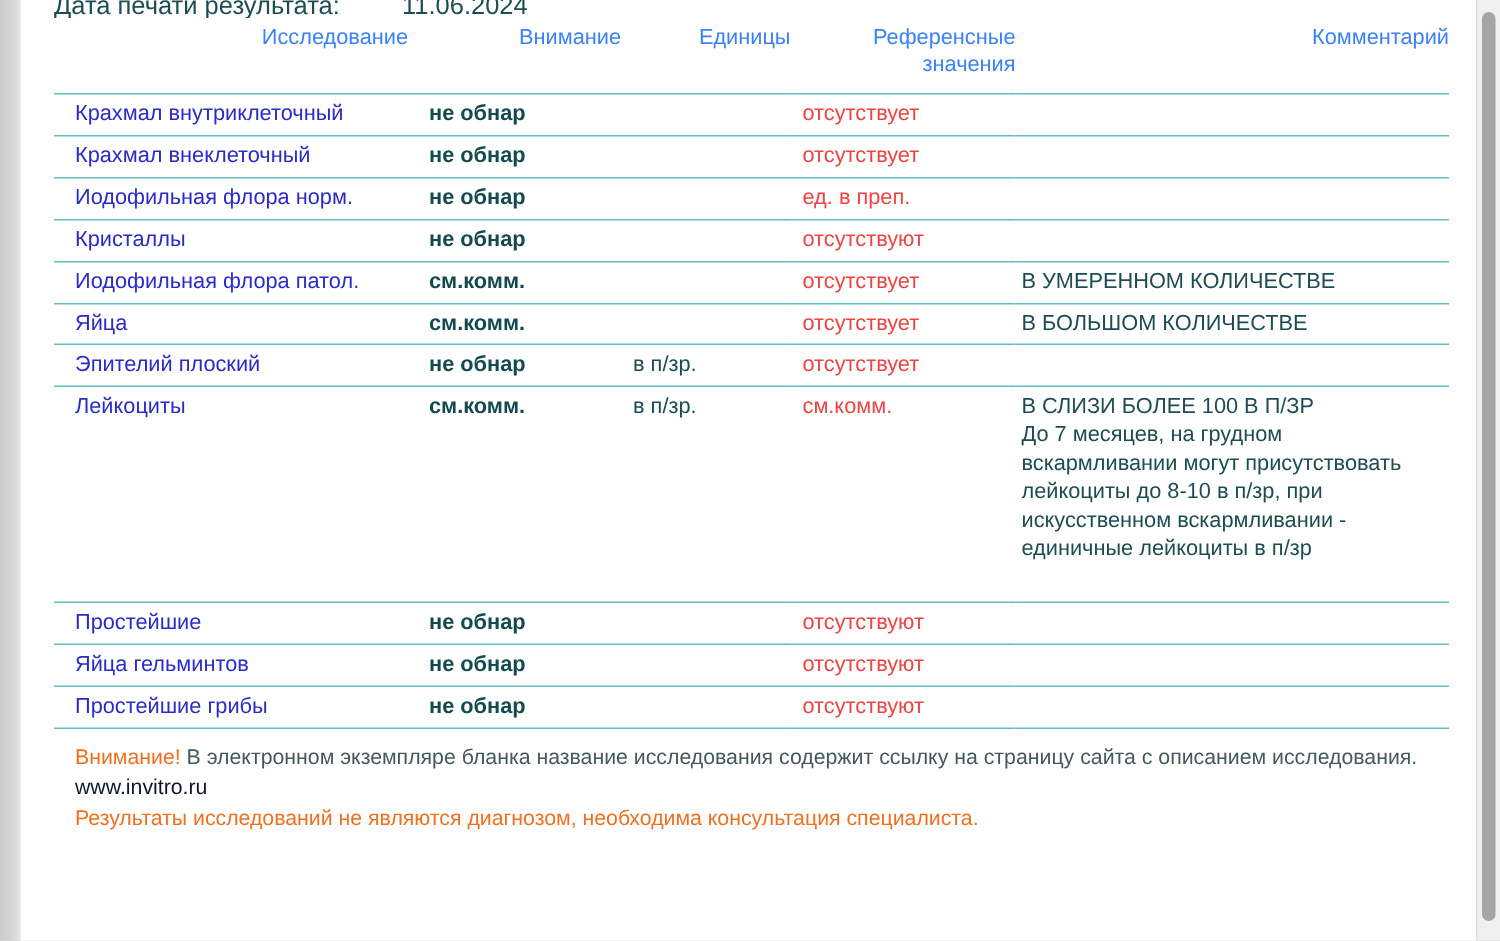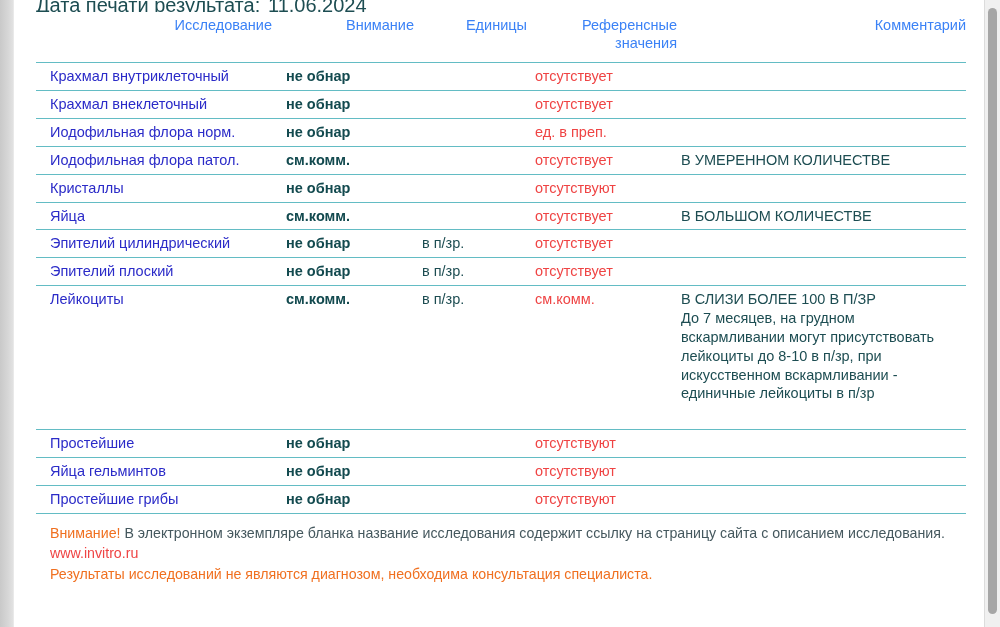--- a/index.html
+++ b/index.html
@@ -64,21 +64,21 @@
     left: 22px;
     top: 0;
     width: 930px;
   }
 
   
   .print-date-row {
     position: relative;
     height: 12px;
     overflow: hidden;
-    font-size: 20px;
+    font-size: 17px;
     color: #1d4d52;
   }
   .print-date-row .pd-inner {
     position: absolute;
     left: 0;
     top: -6px;
     white-space: nowrap;
   }
   .pd-label { display: inline-block; width: 232px; }
   .pd-value { display: inline-block; }
@@ -154,21 +154,21 @@
   
   .notes {
     margin-top: 9px;
     padding-left: 14px;
     font-size: 14.2px;
     line-height: 1.42;
   }
   .note-line-1 { color: #45585e; }
   .warn-word { color: #f07020; margin-top: 24px; }
   .note-url {
-    color: #ef4444;
+    color: #0f172a;
     text-decoration: none;
   }
   .note-line-2 {
     color: #f07020;
     margin-top: 1px;
   }
 </style>
 </head>
 <body>
 
@@ -219,46 +219,39 @@
               <td class="cell-comm"></td>
             </tr>
             <tr class="data-row">
               <td class="cell-name">Иодофильная флора норм.</td>
               <td class="cell-res">не обнар</td>
               <td class="cell-unit"></td>
               <td class="cell-ref">ед. в преп.</td>
               <td class="cell-comm"></td>
             </tr>
             <tr class="data-row">
+              <td class="cell-name">Кристаллы</td>
+              <td class="cell-res">не обнар</td>
+              <td class="cell-unit"></td>
+              <td class="cell-ref">отсутствуют</td>
+              <td class="cell-comm"></td>
+            </tr>
+            <tr class="data-row">
               <td class="cell-name">Иодофильная флора патол.</td>
               <td class="cell-res">см.комм.</td>
               <td class="cell-unit"></td>
               <td class="cell-ref">отсутствует</td>
               <td class="cell-comm">В УМЕРЕННОМ КОЛИЧЕСТВЕ</td>
             </tr>
             <tr class="data-row">
-              <td class="cell-name">Кристаллы</td>
-              <td class="cell-res">не обнар</td>
-              <td class="cell-unit"></td>
-              <td class="cell-ref">отсутствуют</td>
-              <td class="cell-comm"></td>
-            </tr>
-            <tr class="data-row">
               <td class="cell-name">Яйца</td>
               <td class="cell-res">см.комм.</td>
               <td class="cell-unit"></td>
               <td class="cell-ref">отсутствует</td>
               <td class="cell-comm">В БОЛЬШОМ КОЛИЧЕСТВЕ</td>
-            </tr>
-            <tr class="data-row">
-              <td class="cell-name">Эпителий цилиндрический</td>
-              <td class="cell-res">не обнар</td>
-              <td class="cell-unit">в п/зр.</td>
-              <td class="cell-ref">отсутствует</td>
-              <td class="cell-comm"></td>
             </tr>
             <tr class="data-row">
               <td class="cell-name">Эпителий плоский</td>
               <td class="cell-res">не обнар</td>
               <td class="cell-unit">в п/зр.</td>
               <td class="cell-ref">отсутствует</td>
               <td class="cell-comm"></td>
             </tr>
             <tr class="data-row row-tall">
               <td class="cell-name">Лейкоциты</td>

